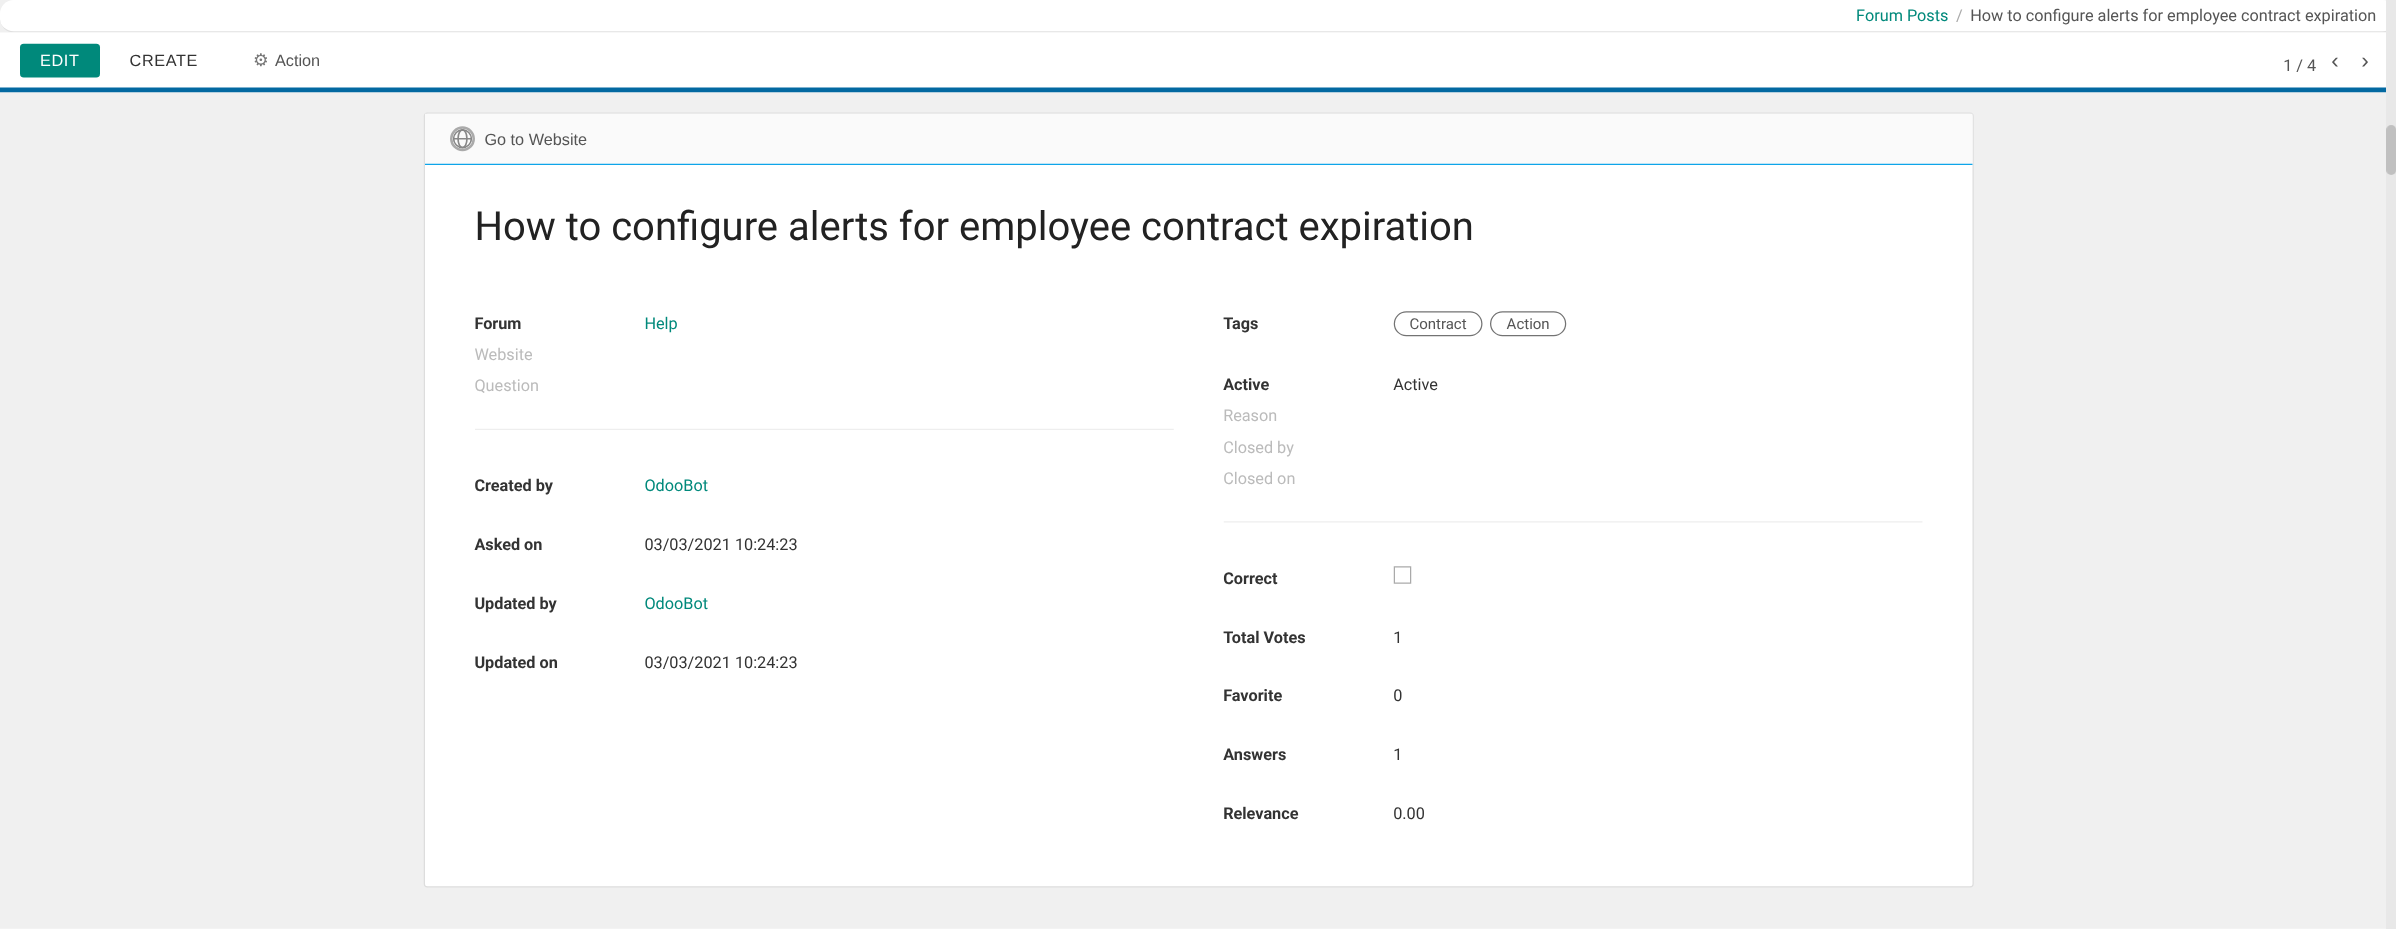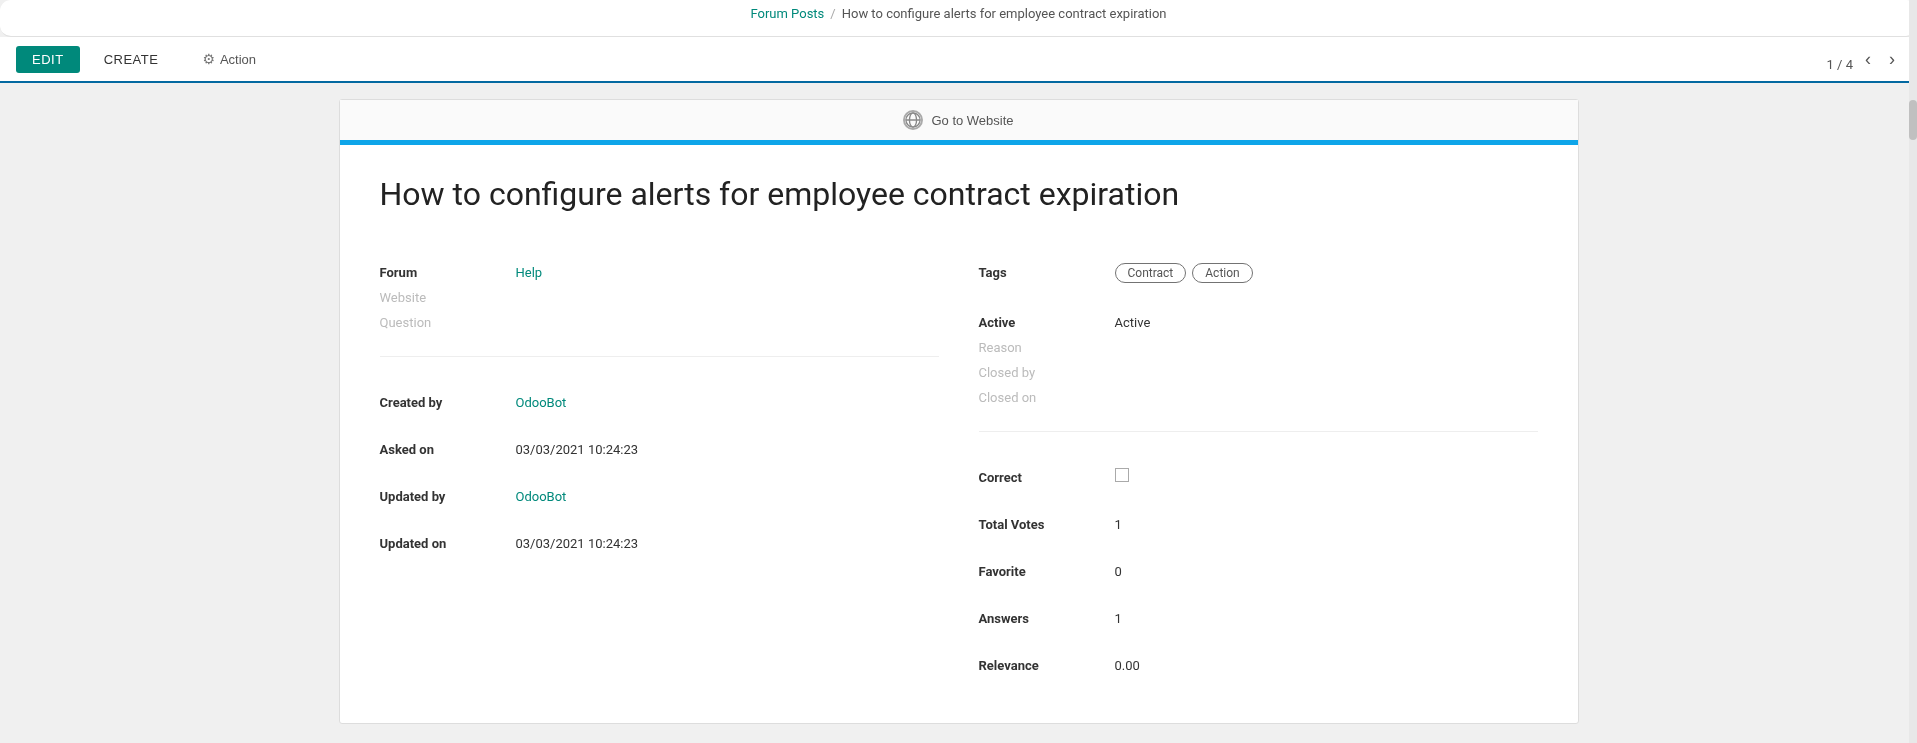--- a/index.html
+++ b/index.html
@@ -7,22 +7,22 @@
       font-family: 'Roboto', Arial, sans-serif;
       font-size: 14px;
       background: #f0f0f0;
       color: #333;
     }
 
     
     .top-bar {
       display: flex;
       align-items: center;
-      justify-content: center;
-      padding: 6px 16px 15px 16px;
+      justify-content: flex-end;
+      padding: 6px 16px 4px 16px;
       background: #fff;
       border-bottom: 1px solid #e0e0e0;
       border-radius: 11px;
     }
 
     .breadcrumb {
       display: flex;
       align-items: center;
       font-size: 13px;
       color: #888;
@@ -42,21 +42,21 @@
     .breadcrumb-current {
       color: #555;
     }
 
     
     .toolbar {
       display: flex;
       align-items: center;
       padding: 8px 16px;
       background: #fff;
-      border-bottom: 2px solid #0369a1;
+      border-bottom: 4px solid #0369a1;
       gap: 8px;
     }
 
     .btn-edit {
       background: #00897b;
       color: #fff;
       border: none;
       padding: 6px 16px;
       font-size: 13px;
       font-weight: 500;
@@ -125,24 +125,24 @@
       background: #fff;
       border: 1px solid #ddd;
       border-radius: 3px;
       margin: 0 auto;
       max-width: 1240px;
     }
 
     
     .go-to-website-bar {
       display: flex;
-      justify-content: center;
+      justify-content: flex-start;
       align-items: center;
       padding: 10px 20px;
-      border-bottom: 5px solid #0ea5e9;
+      border-bottom: 1px solid #0ea5e9;
       background: #fafafa;
     }
 
     .go-to-website-btn {
       display: flex;
       align-items: center;
       gap: 8px;
       background: none;
       border: none;
       color: #555;

